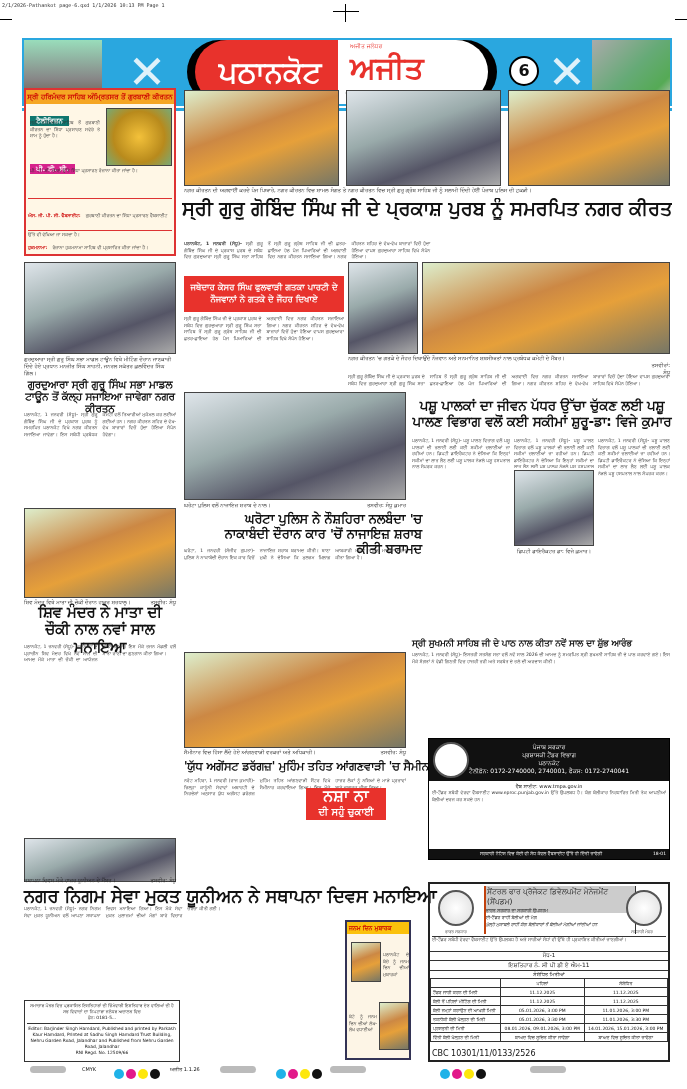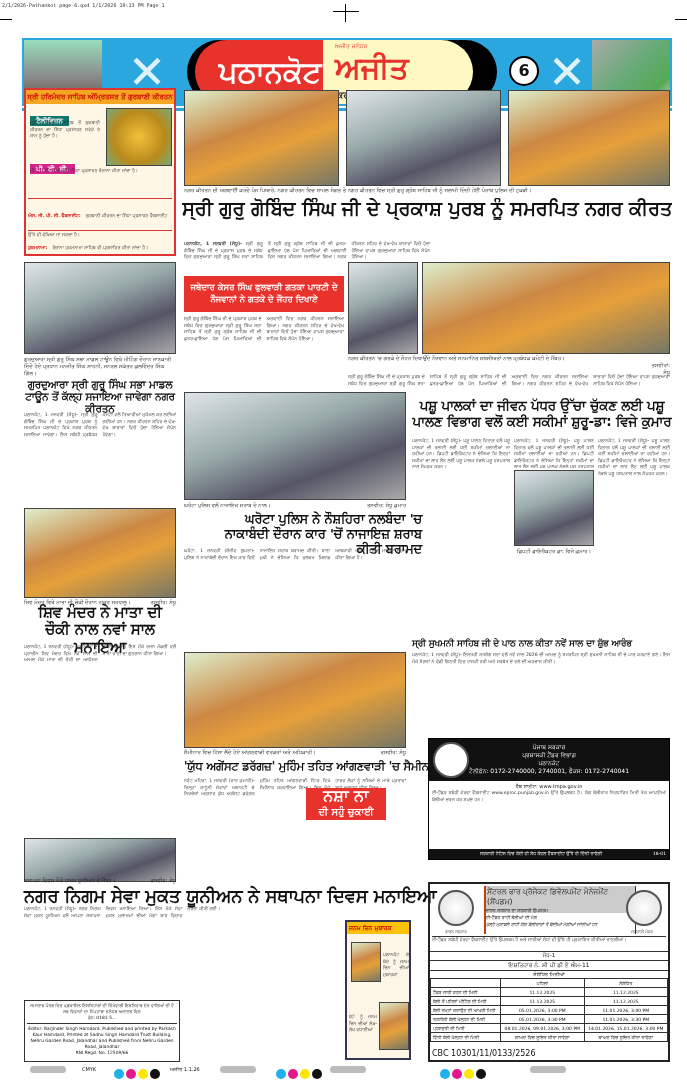--- a/index.html
+++ b/index.html
@@ -7,21 +7,21 @@
   .abs { position: absolute; }
   .slug { left: 2px; top: 2px; font-size: 5px; color: #333; font-family: "DejaVu Sans Mono", monospace; }
   .crop { background: #000; }
   
   .mast { left: 22px; top: 38px; width: 650px; height: 68px; background: #2aa7df; overflow: hidden; }
   .mast .photo-l { left: 2px; top: 2px; width: 78px; height: 64px; background: linear-gradient(#9db, #888 60%, #654); }
   .mast .photo-r { right: 2px; top: 2px; width: 78px; height: 64px; background: linear-gradient(135deg, #aaa, #6a7 50%, #5a5 80%, #ccc); }
   .mast .pattern { top: 4px; width: 70px; height: 60px; color: #fff; font-size: 46px; line-height: 60px; text-align: center; font-weight: bold; opacity: .85; }
   .mast .pill { left: 165px; top: 2px; width: 310px; height: 64px; border-radius: 32px; background: #000; overflow: hidden; }
   .mast .red { left: 8px; top: 0; width: 150px; height: 64px; background: #e8322c; border-radius: 32px 0 0 32px; color: #fff; font-size: 29px; font-weight: bold; line-height: 64px; text-align: center; font-family: "DejaVu Serif", serif; }
-  .mast .yel { left: 136px; top: 0; width: 150px; height: 64px; background: #fef9c3; border-radius: 0 32px 32px 0; }
+  .mast .yel { left: 151px; top: 0; width: 150px; height: 64px; background: #ffffff; border-radius: 0 32px 32px 0; }
   .mast .ajit { left: 12px; top: 10px; font-size: 30px; color: #e8322c; font-weight: bold; font-family: "DejaVu Serif", serif; }
   .mast .tagline { left: 12px; top: 2px; font-size: 6px; color: #e8322c; }
   .mast .date { left: 8px; top: 50px; font-size: 9px; font-weight: bold; color: #222; }
   .mast .pno { left: 487px; top: 18px; width: 30px; height: 30px; border-radius: 50%; background: #fff; border: 2px solid #000; font-size: 16px; font-weight: bold; text-align: center; line-height: 26px; }
   .rule-blue { left: 22px; top: 108px; width: 650px; height: 3px; background: #2aa7df; }
   .img { background: linear-gradient(160deg, #c9b9a0, #8d7a60 40%, #e6a03a 60%, #6d6d6d); border: 1px solid #444; }
   .img.cool { background: linear-gradient(160deg, #dfe5ea, #9aa 40%, #556 70%, #aaa); }
   .img.warm { background: linear-gradient(160deg, #dec, #c84 40%, #e6a03a 60%, #776); }
   .img.gold { background: radial-gradient(circle at 50% 50%, #f3c13a, #b88a1c 60%, #7a7 100%); }
   .cap { font-size: 5.3px; line-height: 7px; color: #222; }

